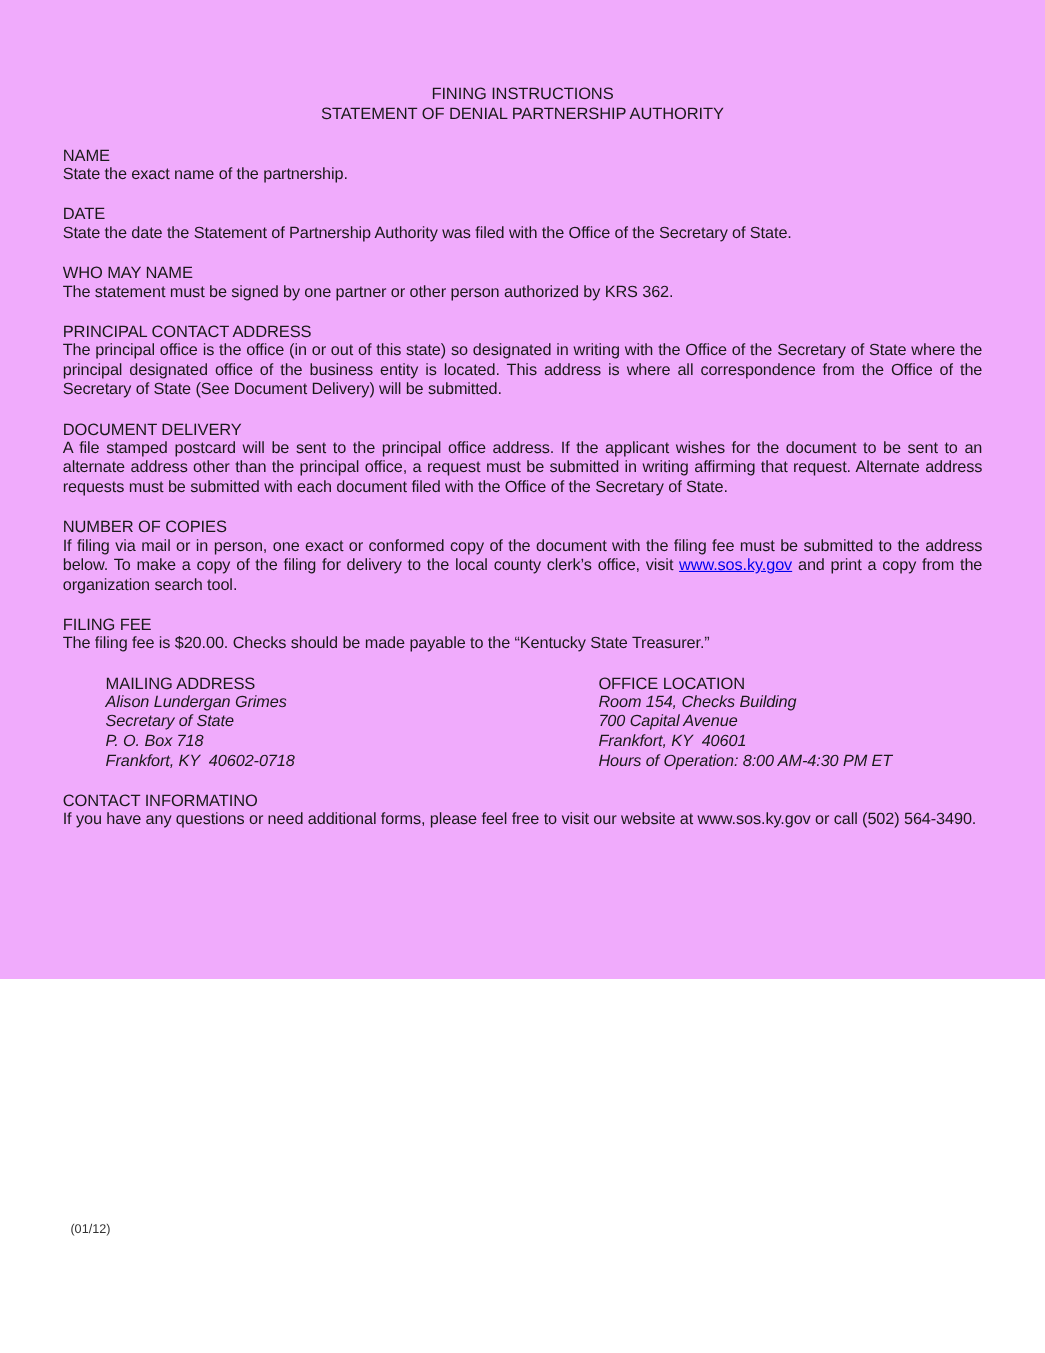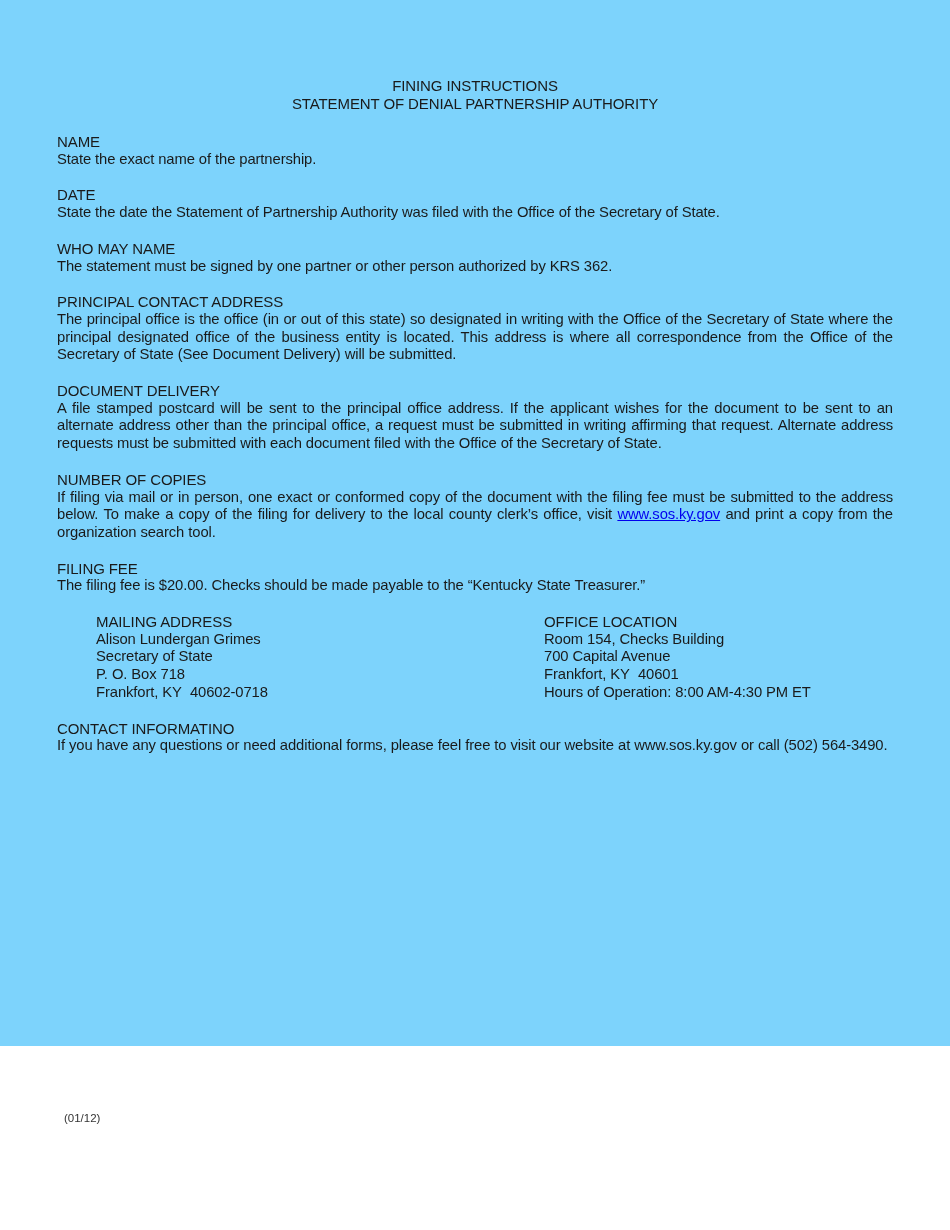--- a/index.html
+++ b/index.html
@@ -12,22 +12,22 @@
     height: 1230px;
     position: relative;
     font-family: "Liberation Sans", "DejaVu Sans", sans-serif;
     color: #1a1a1a;
     letter-spacing: -0.1px;
   }
   .page {
     position: absolute;
     top: 0; left: 0;
     width: 950px;
-    height: 1046px;
-    background: #7dd3fc;
+    height: 890px;
+    background: #f0abfc;
     box-sizing: border-box;
     padding: 77px 57px 0 57px;
     font-size: 14.8px;
     line-height: 17.7px;
   }
   .doc-title {
     text-align: center;
     margin: 0 0 20px 0;
   }
   .doc-title div {
@@ -60,20 +60,21 @@
   .addr-col-left {
     width: 448px;
     flex: 0 0 448px;
     margin-left: 39px;
   }
   .addr-col-right {
     flex: 1;
   }
   .addr-line {
     margin: 0;
+    font-style: italic;
   }
   .footer-note {
     position: absolute;
     left: 64px;
     top: 1110px;
     font-size: 11.5px;
     color: #333333;
     letter-spacing: 0;
   }
 </style>

